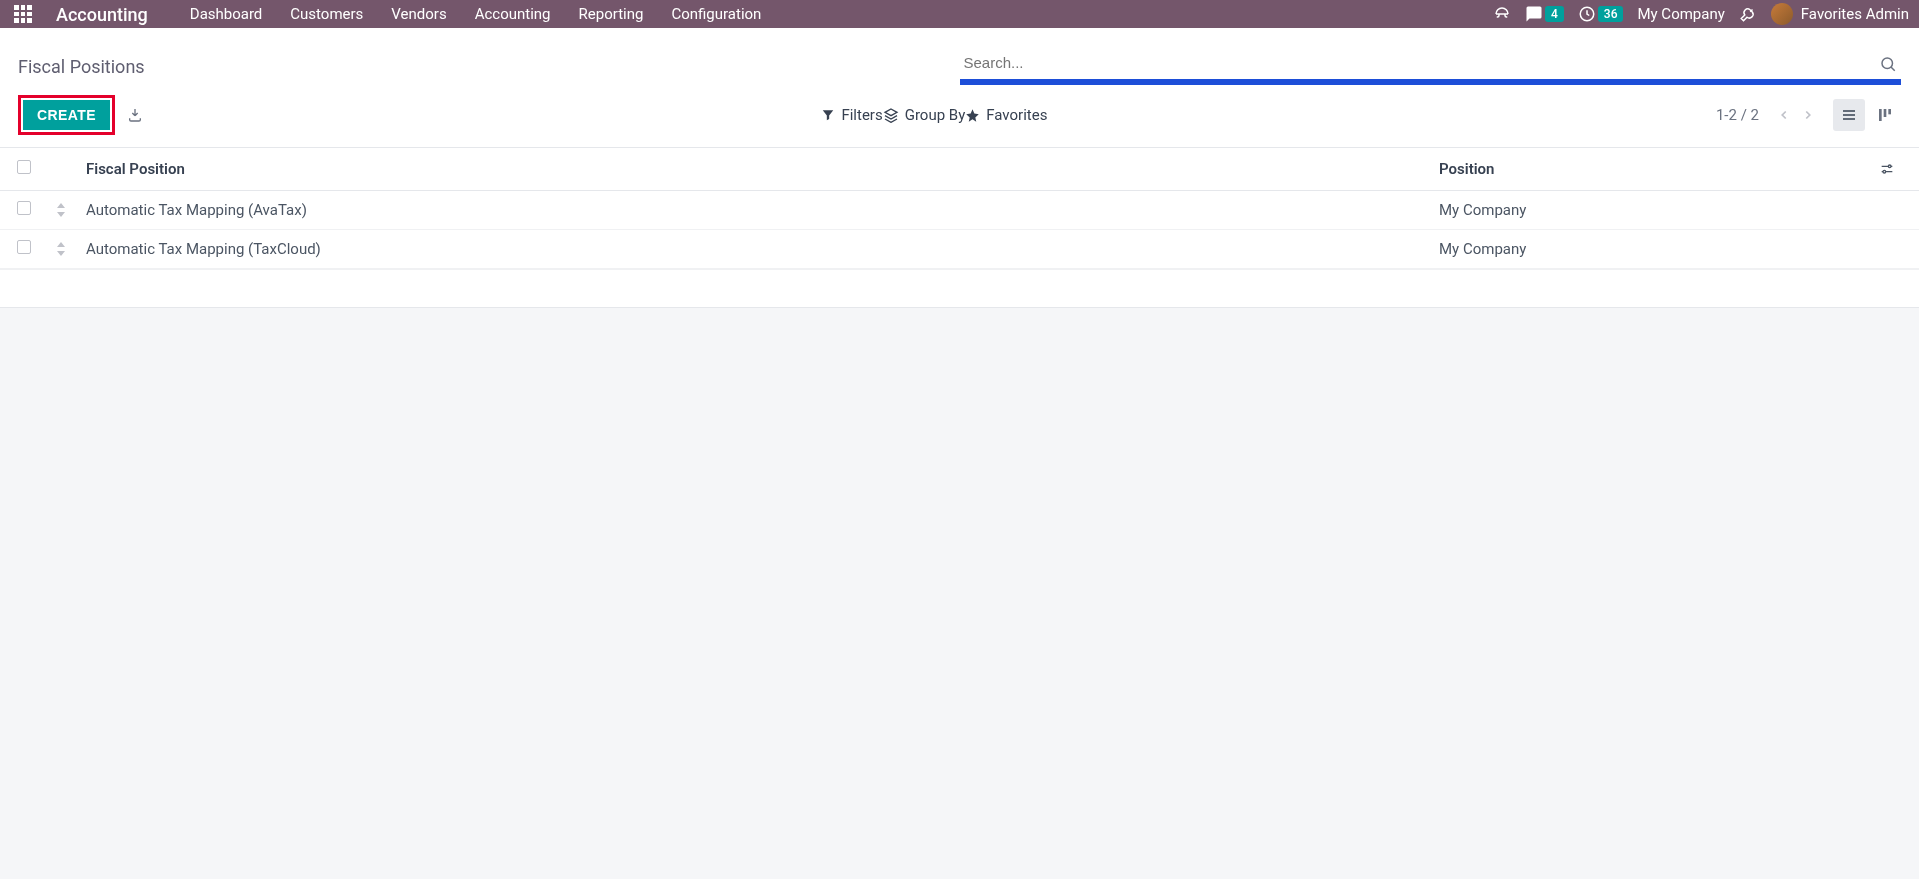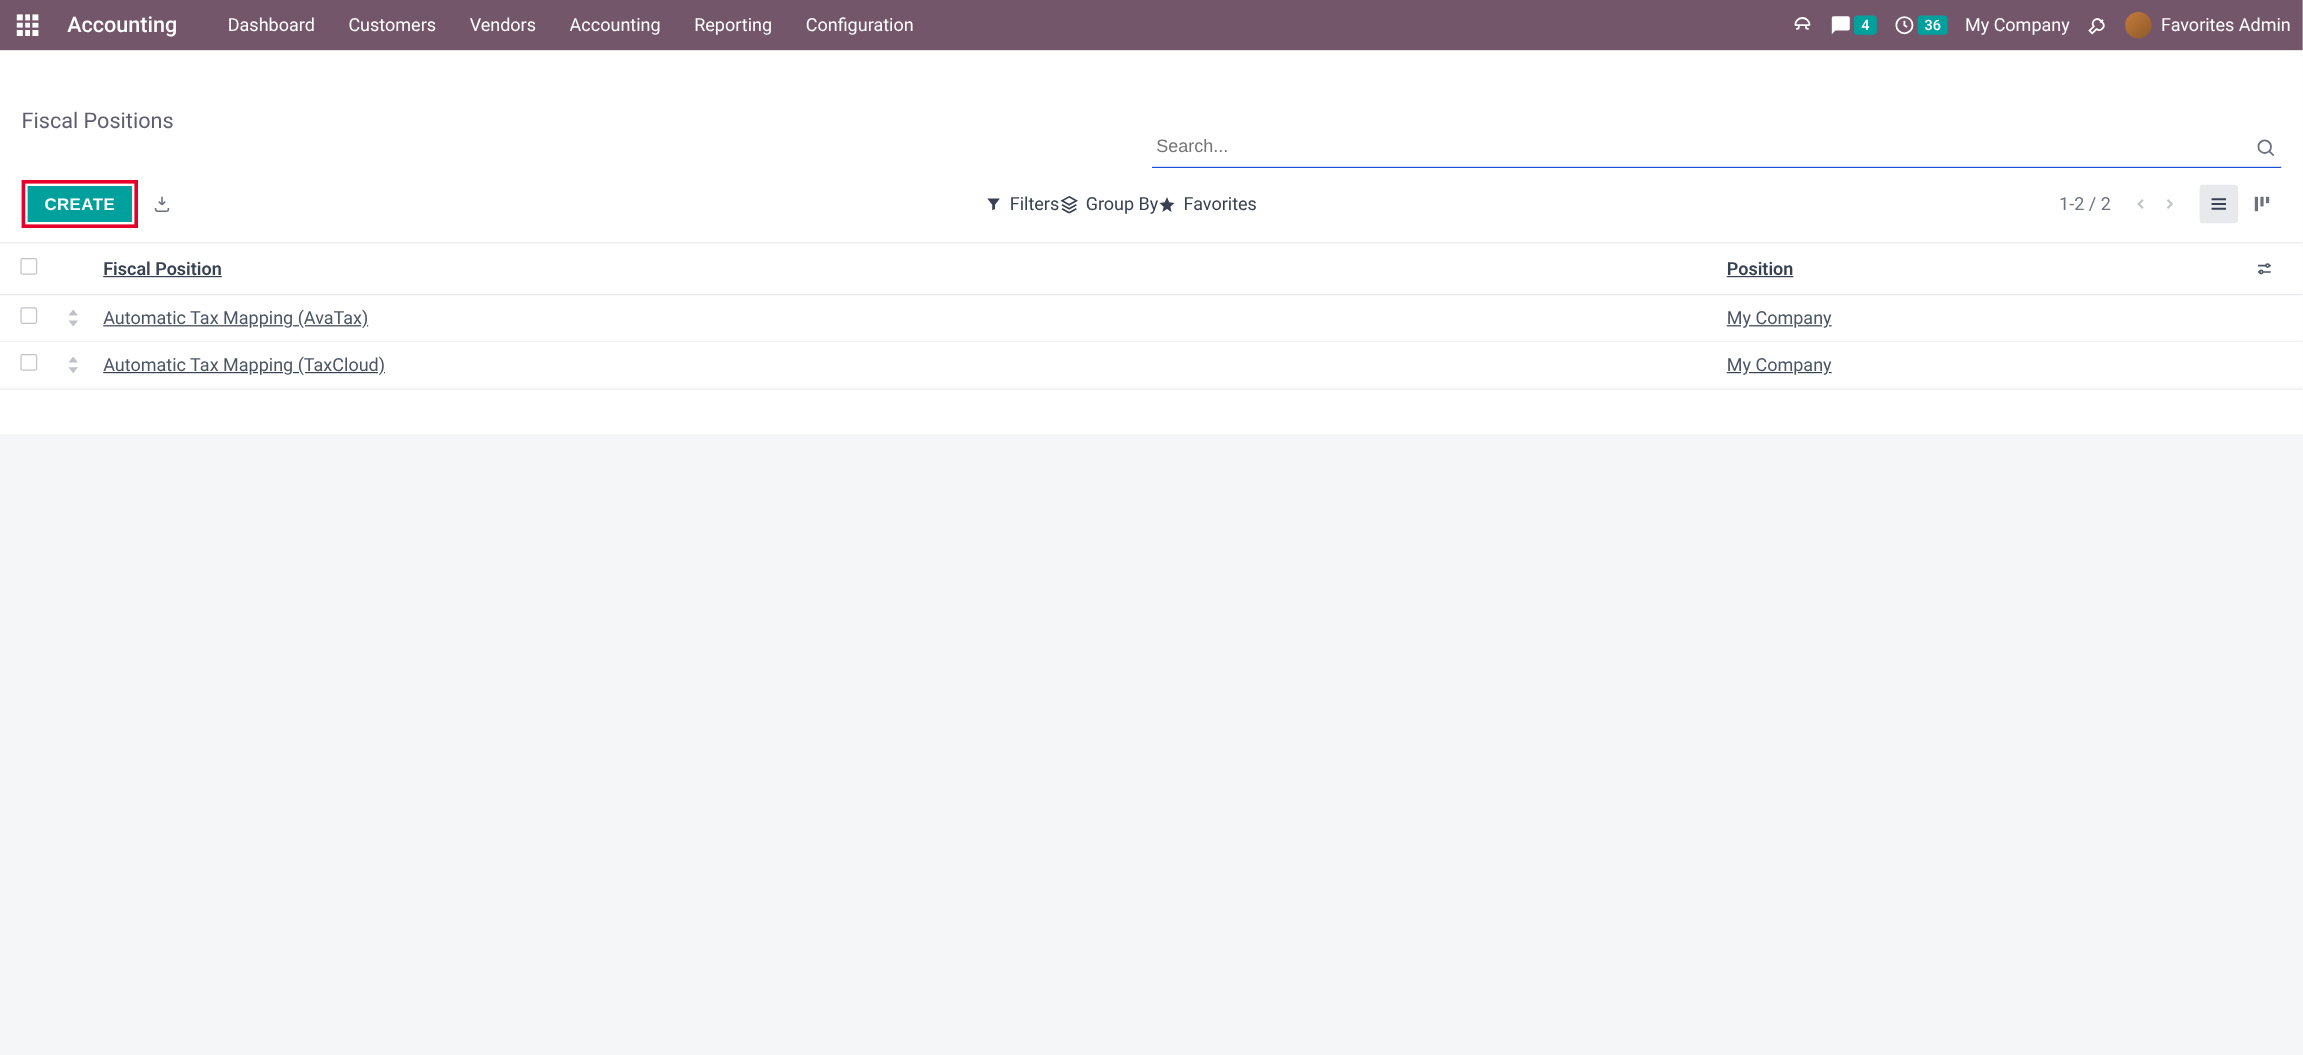--- a/index.html
+++ b/index.html
@@ -1,36 +1,36 @@
 <!DOCTYPE html>
 <html><head>
 <meta charset="utf-8">
 <style>
 * { margin: 0; padding: 0; box-sizing: border-box; }
 body { font-family: -apple-system, BlinkMacSystemFont, "Segoe UI", Roboto, "Helvetica Neue", Arial, sans-serif; background: #f5f6f8; font-size: 14px; color: #374151; }
 
 
-.navbar { background: #74566b; height: 42px; display: flex; align-items: center; padding: 0 10px 0 14px; color: #fff; justify-content: center; }
+.navbar { background: #74566b; height: 28px; display: flex; align-items: center; padding: 0 10px 0 14px; color: #fff; justify-content: center; }
 .nav-left { display: flex; align-items: center; gap: 20px; }
 .nav-apps-icon { width: 18px; height: 18px; display: flex; flex-wrap: wrap; gap: 2px; cursor: pointer; }
 .nav-apps-icon span { width: 4.5px; height: 4.5px; background: #fff; }
 .nav-app-title { font-size: 18px; font-weight: 500; margin-left: 4px; }
 .nav-menu { display: flex; gap: 28px; margin-left: 22px; }
 .nav-menu-item { color: #fff; font-size: 15px; cursor: pointer; }
 .nav-right { margin-left: auto; display: flex; align-items: center; gap: 14px; }
 .nav-icon { color: #fff; cursor: pointer; display: flex; align-items: center; }
 .badge { background: #00a09d; color: #fff; font-size: 12px; padding: 1px 6px; border-radius: 3px; margin-left: 2px; font-weight: 500; }
 .nav-company { font-size: 15px; }
 .nav-user { display: flex; align-items: center; gap: 8px; font-size: 15px; }
 .avatar { width: 22px; height: 22px; border-radius: 50%; background: linear-gradient(135deg, #c77b3a, #8b5a2b); display: inline-block; }
 
 
 .header-row { background: #fff; display: flex; align-items: center; padding: 20px 18px 0 18px; }
 .breadcrumb { font-size: 18px; color: #5f5e70; flex: 0 0 50%; }
-.search-wrap { flex: 1; border-bottom: 1px solid #1d4ed8; display: flex; align-items: center; padding-bottom: 2px; margin-top: 46px; }
+.search-wrap { flex: 1; border-bottom: 6px solid #1d4ed8; display: flex; align-items: flex-end; padding-bottom: 2px; }
 .search-input { flex: 1; border: none; outline: none; font-size: 15px; padding: 6px 4px; color: #6b7280; }
 .search-icon { color: #6b7280; cursor: pointer; padding: 4px; }
 
 
 .control-row { background: #fff; display: flex; align-items: center; padding: 10px 18px 12px 18px; border-bottom: 1px solid #e5e7eb; }
 .control-left { display: flex; align-items: center; gap: 12px; }
 .create-wrap { border: 3px solid #e4002b; padding: 2px; }
 .create-btn { background: #00a09d; color: #fff; border: none; padding: 7px 14px; font-size: 14px; font-weight: 700; letter-spacing: 0.4px; cursor: pointer; }
 .export-icon { color: #6b7280; cursor: pointer; }
 .control-mid { display: flex; margin-left: auto; padding-left: 10px; }
@@ -38,21 +38,21 @@
 .control-right { display: flex; align-items: center; gap: 16px; margin-left: auto; }
 .pager { color: #6b7280; font-size: 15px; }
 .pager-nav { display: flex; gap: 6px; }
 .pager-arrow { color: #c0c2c9; cursor: pointer; padding: 2px; }
 .view-switch { display: flex; gap: 4px; }
 .view-btn { width: 32px; height: 32px; display: flex; align-items: center; justify-content: center; cursor: pointer; color: #6b7280; border-radius: 3px; }
 .view-btn.active { background: #e7e9ed; color: #374151; }
 
 
 .table-wrap { background: #fff; border-bottom: 1px solid #e5e7eb; }
-table { width: 100%; border-collapse: collapse; text-decoration: underline; }
+table { width: 100%; border-collapse: collapse; }
 thead th { text-align: left; font-weight: 600; font-size: 15px; color: #374151; padding: 12px 8px; border-bottom: 1px solid #e5e7eb; }
 tbody td { padding: 10px 8px; font-size: 15px; color: #4b5563; border-bottom: 1px solid #f0f1f3; }
 .col-check { width: 48px; text-align: center; }
 .col-handle { width: 30px; text-align: center; color: #c0c2c9; }
 .col-name { }
 .col-company { width: 440px; }
 .col-opt { width: 48px; text-align: center; color: #4b5563; }
 input[type=checkbox] { width: 14px; height: 14px; border: 1.5px solid #c0c2c9; appearance: none; cursor: pointer; border-radius: 2px; }
 .drag-handle { cursor: move; }
 .blank-strip { height: 38px; background: #fff; border-top: 1px solid #f0f1f3; }

